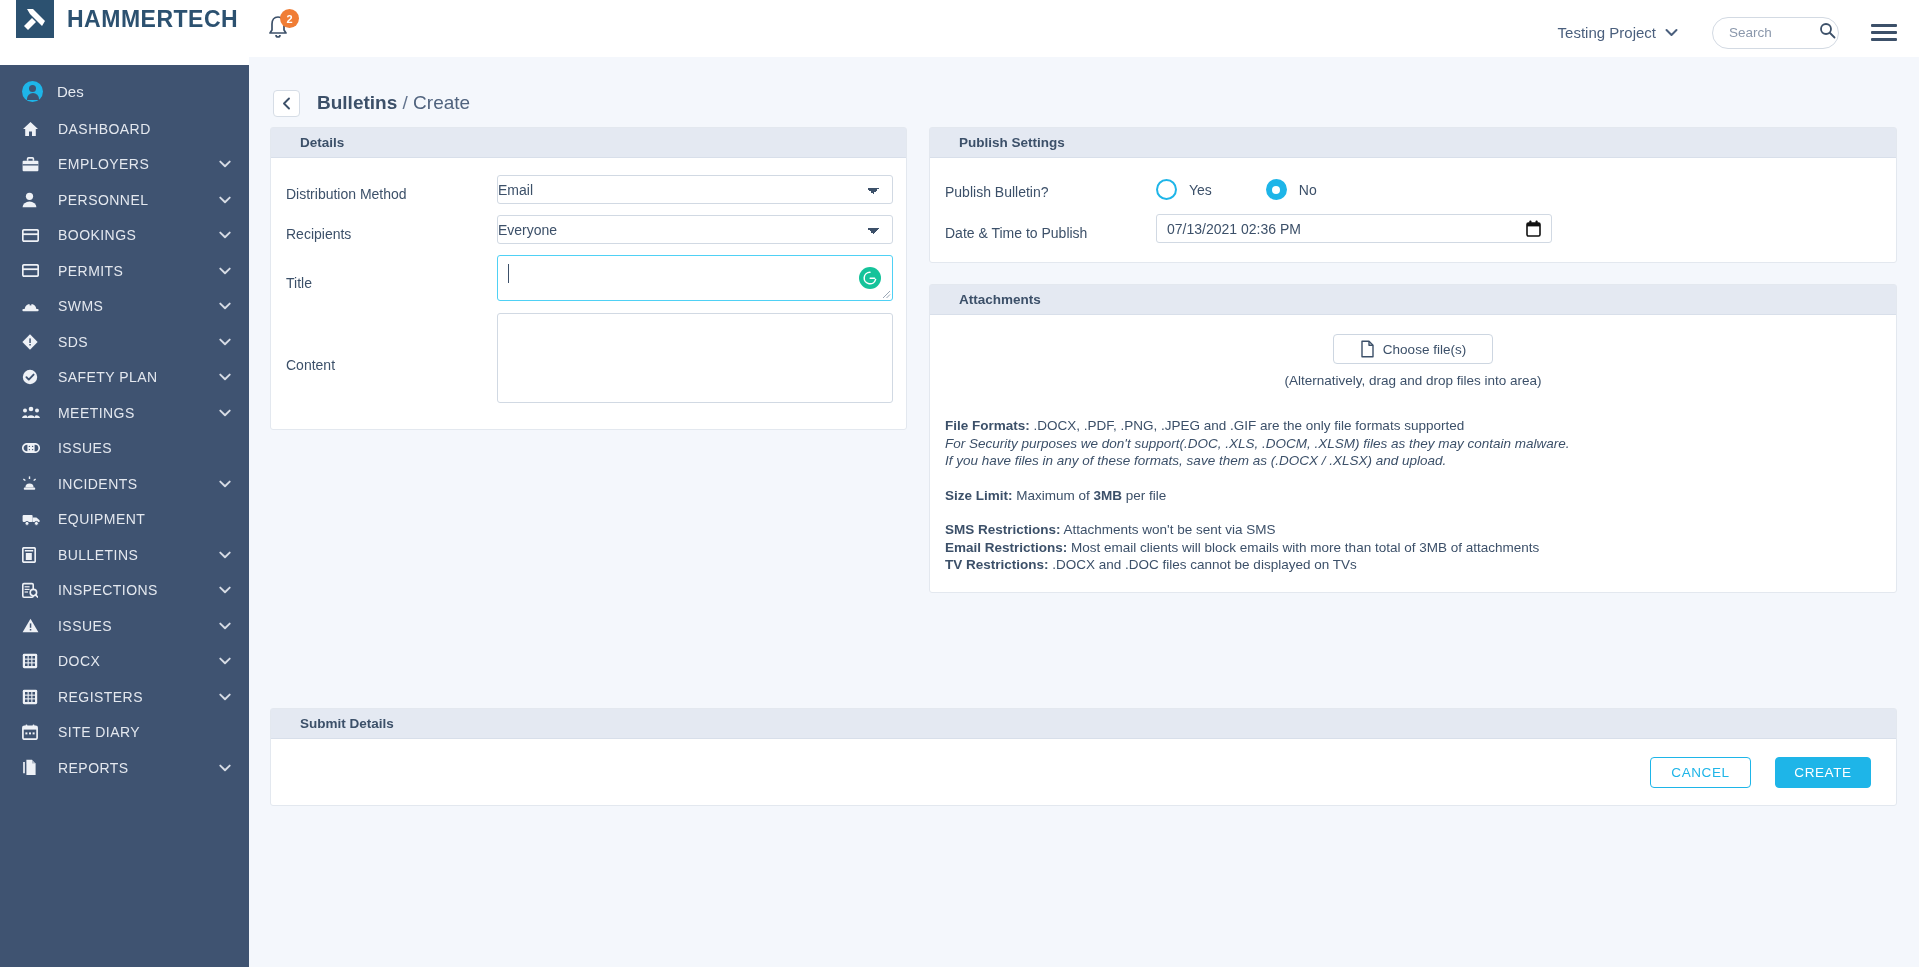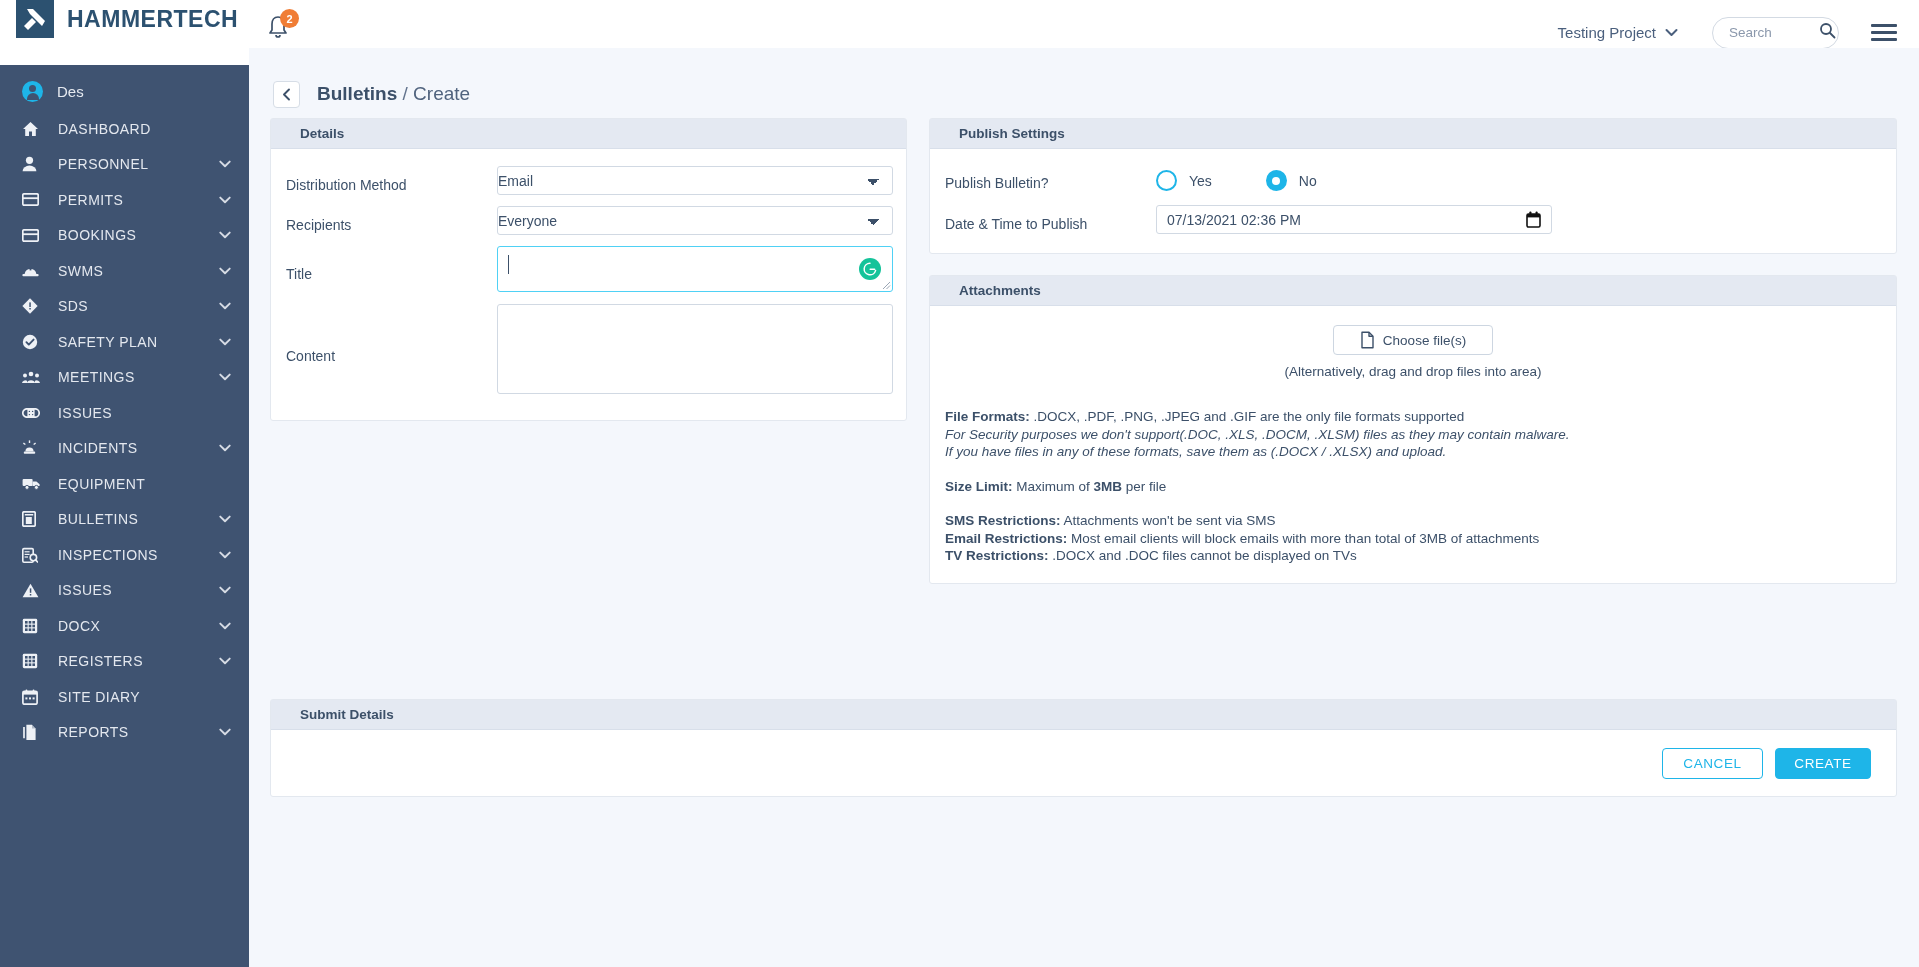--- a/index.html
+++ b/index.html
@@ -127,21 +127,21 @@
   .nav-ico {
     width: 21px; height: 18px; flex: 0 0 21px;
     display: flex; align-items: center; justify-content: flex-start;
     color: #eef1f6;
   }
   .nav-label { margin-left: 15px; flex: 1 1 auto; white-space: nowrap; }
   .nav-chev { flex: 0 0 auto; display: flex; opacity: .92; }
 
   
   .main {
-    position: absolute; top: 48px; left: 249px;
+    position: absolute; top: 57px; left: 249px;
     width: 1670px; height: 902px;
     background: #f4f7fc;
     overflow: hidden;
   }
   .page-head {
     display: flex; align-items: center;
     padding: 22px 0 0 24px;
     height: 70px;
   }
   .back-btn {
@@ -310,21 +310,21 @@
   .gap { height: 17px; }
 
   
   .submit-card {
     position: absolute; left: 21px;
     width: 1627px;
   }
   .submit-body {
     height: 66px;
     display: flex; align-items: center; justify-content: flex-end;
-    padding-right: 25px; gap: 12px;
+    padding-right: 25px; gap: 24px;
   }
   .btn {
     height: 31px; border-radius: 4px;
     font-size: 13.5px; letter-spacing: .6px;
     display: flex; align-items: center; justify-content: center;
     cursor: pointer;
   }
   .btn-cancel {
     width: 101px; background: #fff;
     border: 1px solid #1eb5e8; color: #1eb5e8;
@@ -394,54 +394,69 @@
       <div class="nav-item">
         <span class="nav-ico">
           <svg width="17" height="16" viewBox="0 0 17 16">
             <path d="M8.5 1 L16 8 L13.8 8 L13.8 15 L10 15 L10 10.5 L7 10.5 L7 15 L3.2 15 L3.2 8 L1 8 Z" fill="#eef1f6"></path>
           </svg>
         </span>
         <span class="nav-label">DASHBOARD</span>
       </div>
       <div class="nav-item">
         <span class="nav-ico">
+          <svg width="17" height="15" viewBox="0 0 17 15">
+            <rect x="0.6" y="3.8" width="15.8" height="10.4" rx="1" fill="#eef1f6"></rect>
+            <path d="M5.6 3.8 L5.6 1.8 a0.9 0.9 0 0 1 0.9-0.9 l4 0 a0.9 0.9 0 0 1 0.9 0.9 l0 2" fill="none" stroke="#eef1f6" stroke-width="1.6"></path>
+            <rect x="0.6" y="7.2" width="15.8" height="1.3" fill="#3f5371"></rect>
+          </svg>
+        </span>
+        <span class="nav-label">EMPLOYERS</span>
+        <span class="nav-chev">
+          <svg width="12" height="8" viewBox="0 0 12 8">
+            <path d="M1.3 1.6 L6 6.2 L10.7 1.6" fill="none" stroke="#e4e8ef" stroke-width="1.9" stroke-linecap="round" stroke-linejoin="round"></path>
+          </svg>
+        </span>
+      </div>
+      <div class="nav-item">
+        <span class="nav-ico">
           <svg width="15" height="16" viewBox="0 0 15 16">
             <circle cx="7.5" cy="4.3" r="3.6" fill="#eef1f6"></circle>
             <path d="M0.6 15.2 a6.9 5.6 0 0 1 13.8 0 Z" fill="#eef1f6"></path>
           </svg>
         </span>
         <span class="nav-label">PERSONNEL</span>
         <span class="nav-chev">
           <svg width="12" height="8" viewBox="0 0 12 8">
             <path d="M1.3 1.6 L6 6.2 L10.7 1.6" fill="none" stroke="#e4e8ef" stroke-width="1.9" stroke-linecap="round" stroke-linejoin="round"></path>
           </svg>
         </span>
       </div>
       <div class="nav-item">
         <span class="nav-ico">
           <svg width="17" height="13" viewBox="0 0 17 13">
             <rect x="0.8" y="0.8" width="15.4" height="11.4" rx="1.4" fill="none" stroke="#eef1f6" stroke-width="1.7"></rect>
             <rect x="0.8" y="4.3" width="15.4" height="1.8" fill="#eef1f6"></rect>
           </svg>
         </span>
-        <span class="nav-label">PERMITS</span>
+        <span class="nav-label">BOOKINGS</span>
         <span class="nav-chev">
           <svg width="12" height="8" viewBox="0 0 12 8">
             <path d="M1.3 1.6 L6 6.2 L10.7 1.6" fill="none" stroke="#e4e8ef" stroke-width="1.9" stroke-linecap="round" stroke-linejoin="round"></path>
           </svg>
         </span>
       </div>
       <div class="nav-item">
         <span class="nav-ico">
           <svg width="17" height="13" viewBox="0 0 17 13">
             <rect x="0.8" y="0.8" width="15.4" height="11.4" rx="1.4" fill="none" stroke="#eef1f6" stroke-width="1.7"></rect>
             <rect x="0.8" y="4.3" width="15.4" height="1.8" fill="#eef1f6"></rect>
           </svg>
         </span>
-        <span class="nav-label">BOOKINGS</span>
+        <span class="nav-label">PERMITS</span>
         <span class="nav-chev">
           <svg width="12" height="8" viewBox="0 0 12 8">
             <path d="M1.3 1.6 L6 6.2 L10.7 1.6" fill="none" stroke="#e4e8ef" stroke-width="1.9" stroke-linecap="round" stroke-linejoin="round"></path>
           </svg>
         </span>
       </div>
       <div class="nav-item">
         <span class="nav-ico">
           <svg width="17" height="12" viewBox="0 0 17 12">
             <path d="M2.6 9 a6 6 0 0 1 11.8 0 Z" fill="#eef1f6"></path>

